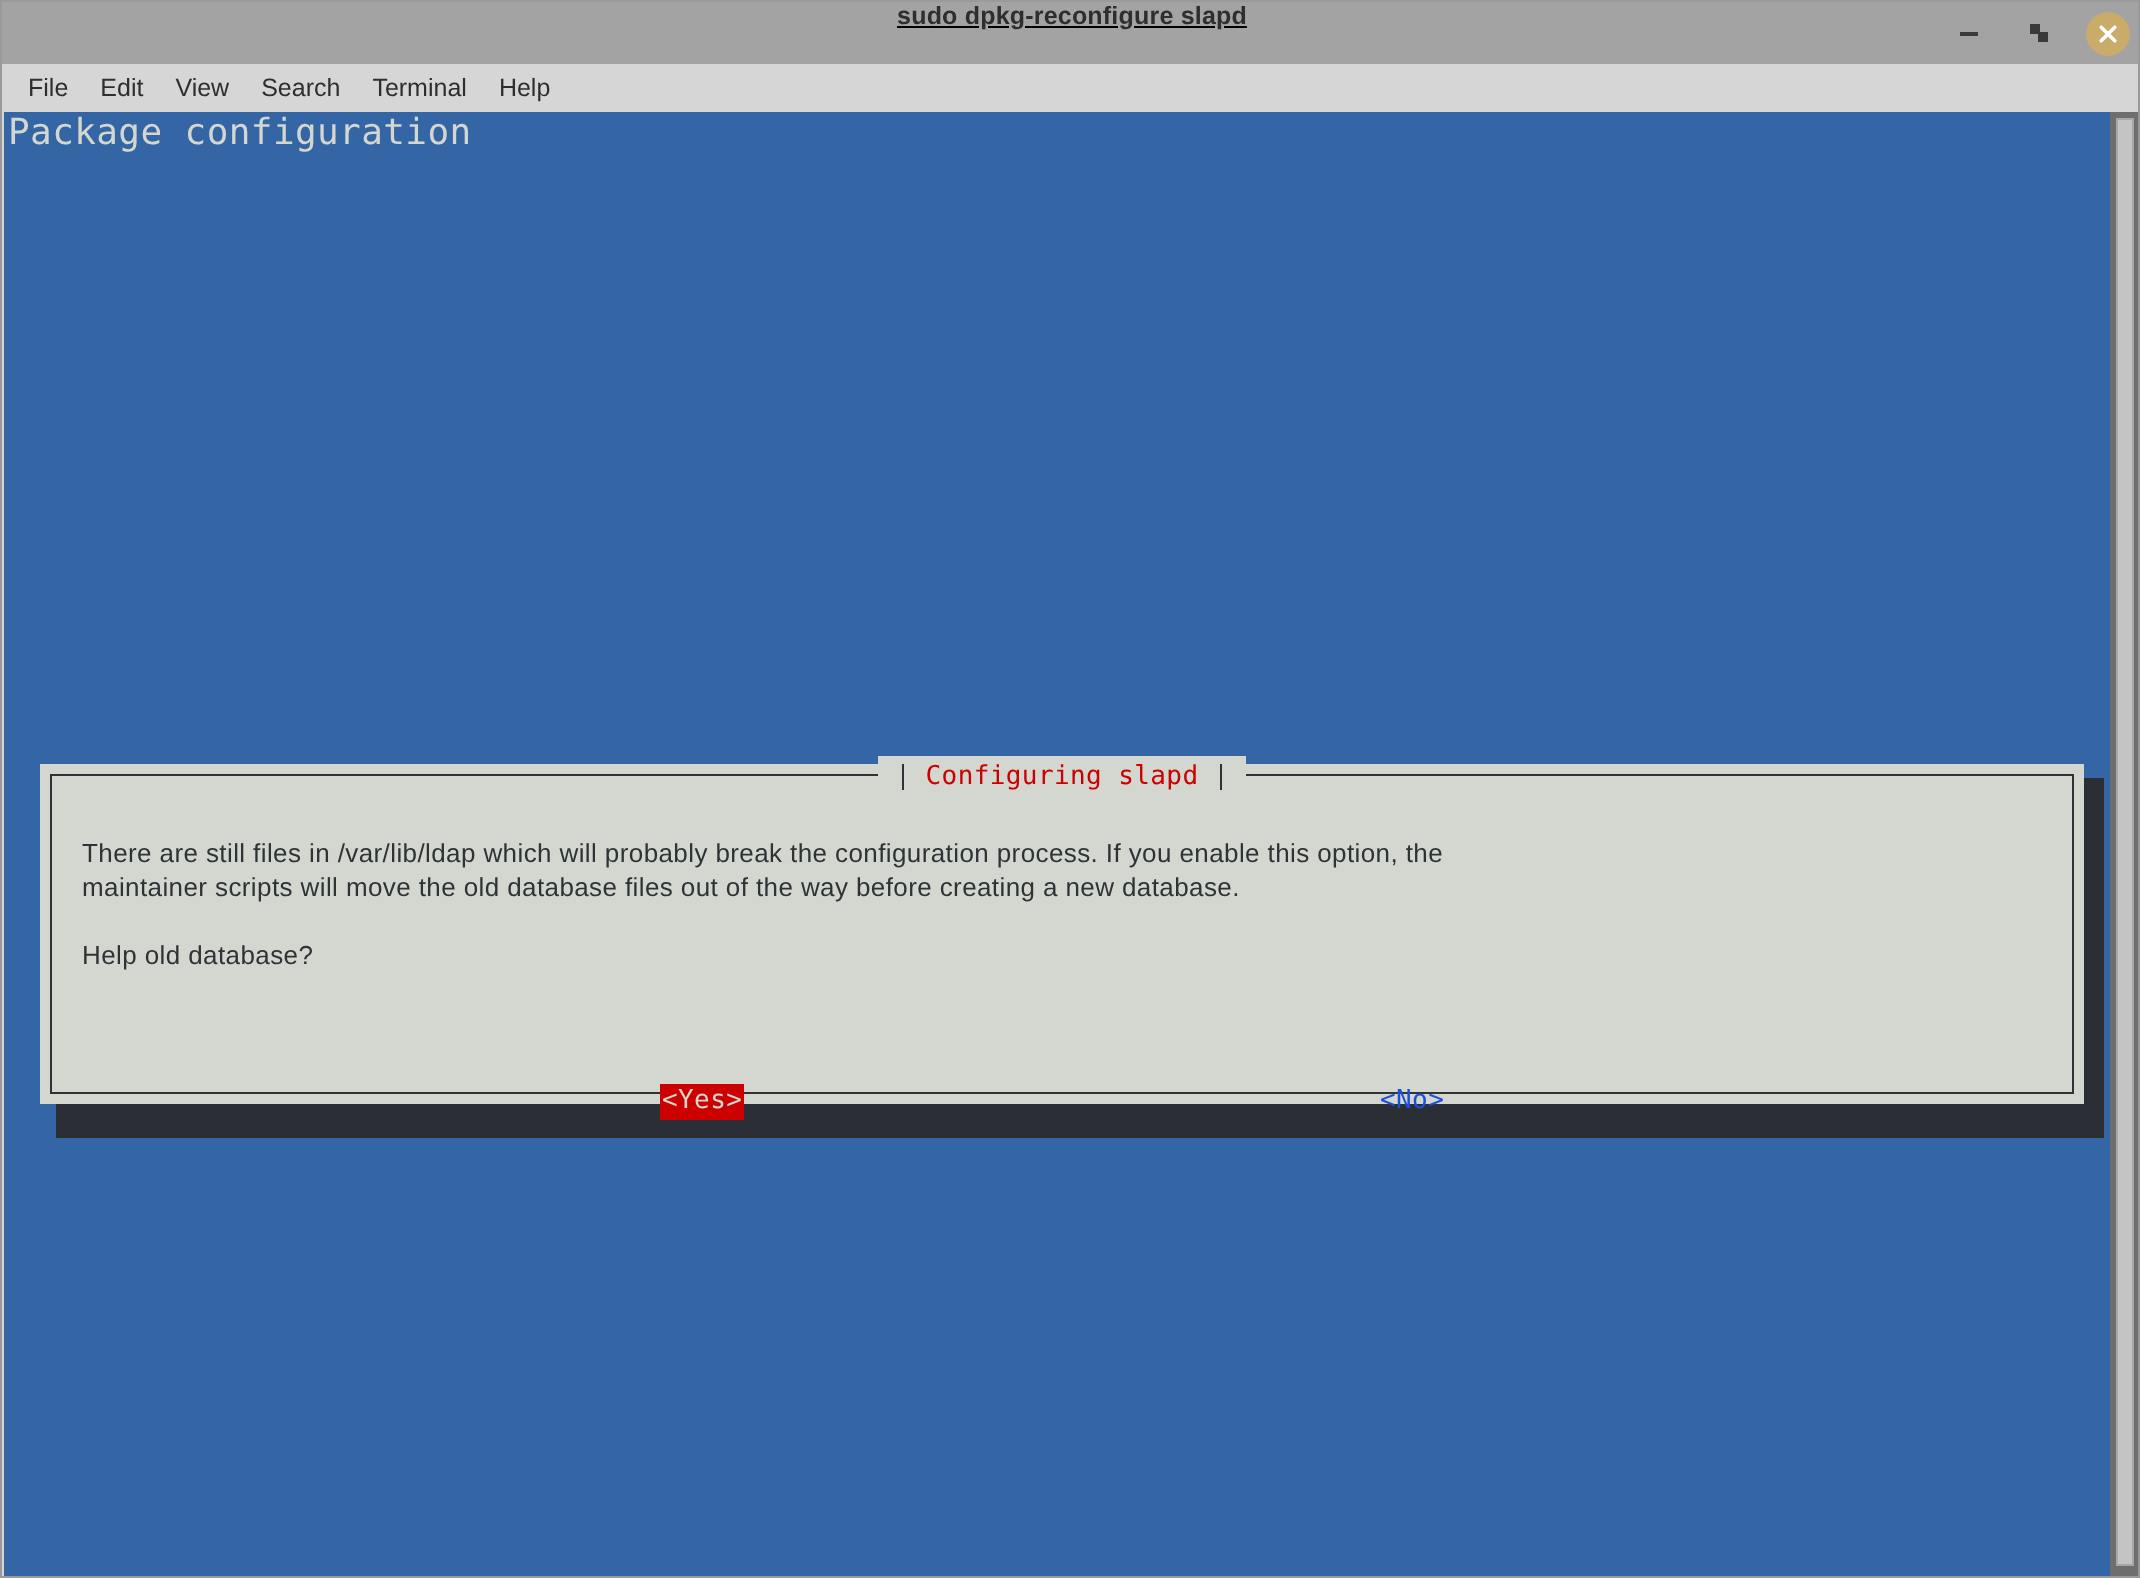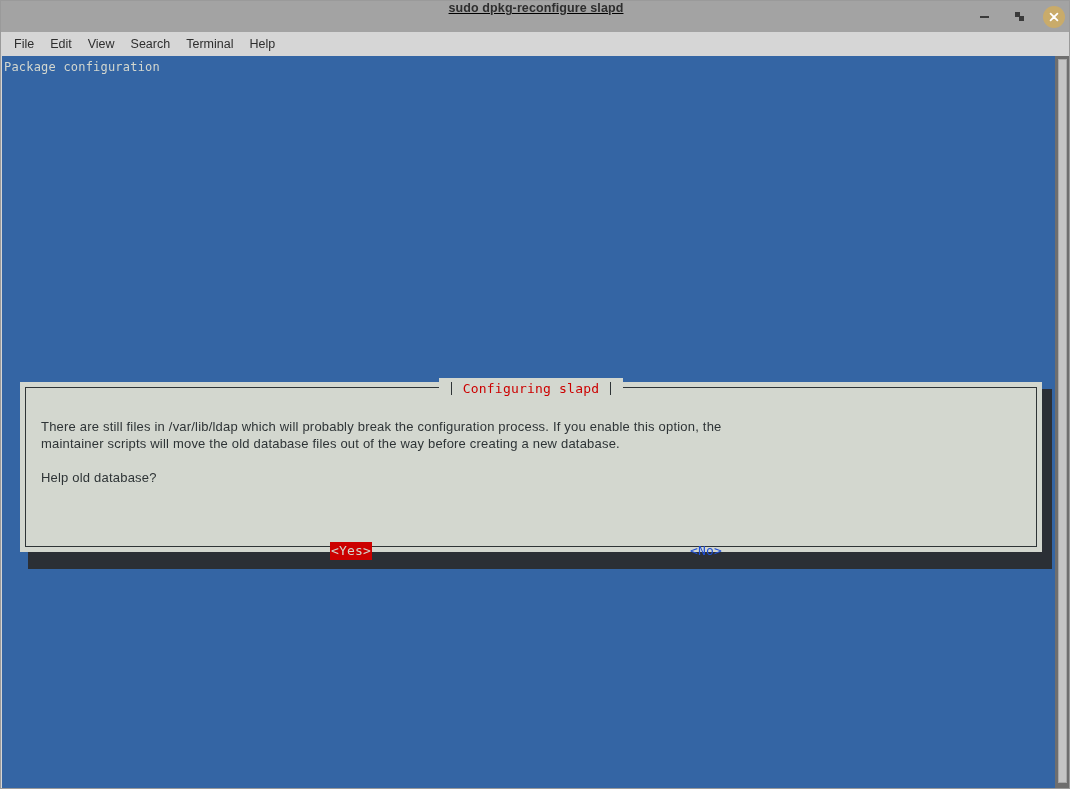--- a/index.html
+++ b/index.html
@@ -116,21 +116,21 @@
     width: 1068px;
     height: 732px;
     background: #3465a4;
     overflow: hidden;
     font-family: "DejaVu Sans Mono", "Liberation Mono", monospace;
   }
   .term-header {
     position: absolute;
     left: 2px;
     top: 2px;
-    font-size: 12px;
+    font-size: 18px;
     line-height: 18px;
     color: #d3d7cf;
     white-space: pre;
     letter-spacing: 0.2px;
   }
 
   
   .scrollbar {
     position: absolute;
     right: 0;

